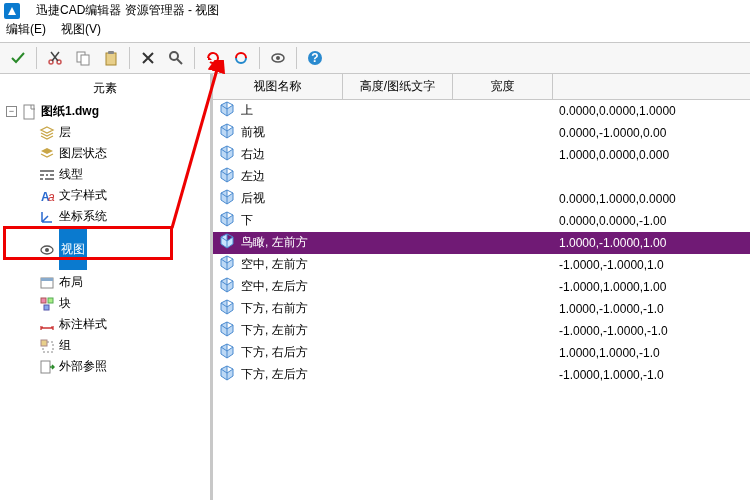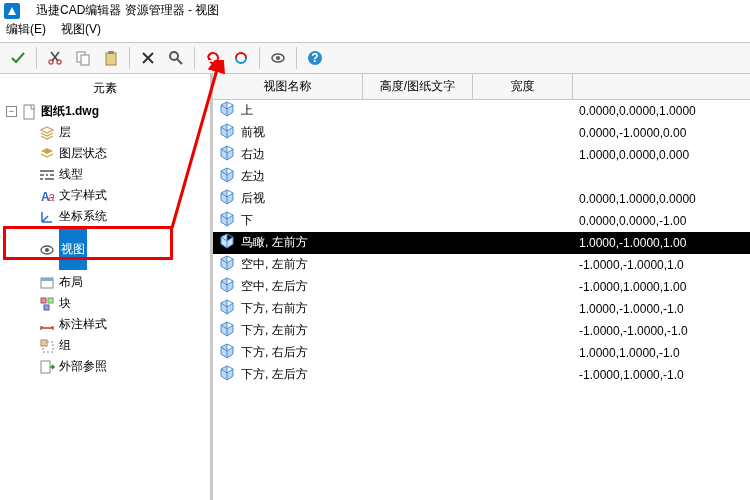--- a/index.html
+++ b/index.html
@@ -19,23 +19,23 @@
 .tree-item { display:flex; align-items:center; gap:4px; padding:2px 2px 2px 6px; cursor:default; white-space:nowrap; }
 .tree-item.level1 { padding-left:24px; }
 .tree-item .expander { width:11px; height:11px; border:1px solid #888; display:flex; align-items:center; justify-content:center; font-size:9px; line-height:1; color:#555; background:#fff; }
 .tree-item .ticon { width:16px; height:16px; display:flex; align-items:center; justify-content:center; }
 .tree-item.selected .label { background:#0a7acf; color:#fff; padding:12px 2px; }
 .grid { flex:1; display:flex; flex-direction:column; }
 .grid-header { display:flex; background:#f7f7f7; border-bottom:1px solid #c8c8c8; }
 .grid-header .col { border-right:1px solid #c8c8c8; padding:4px 6px; }
 .grid-row { display:flex; align-items:center; border-bottom:1px solid transparent; height:22px; }
 .grid-row .cell { padding:2px 6px; display:flex; align-items:center; gap:6px; }
-.grid-row.sel { background:#000000; color:#fff; }
+.grid-row.sel { background:#701a75; color:#fff; }
 .grid-row.sel .cube-icon path { fill:#c9e4ff; }
-.col-name { width:150px; }
+.col-name { width:130px; }
 .col-h { width:110px; }
 .col-w { width:100px; }
 .col-dir { flex:1; min-width:150px; }
 .highlight-box { position:absolute; border:3px solid #e00; top:226px; left:3px; width:170px; height:34px; pointer-events:none; }
 .arrow { position:absolute; top:60px; left:160px; width:70px; height:170px; pointer-events:none; }
 .scisr svg,.cube-icon svg { width:16px; height:16px; }
 </style>
 </head>
 <body>
 

